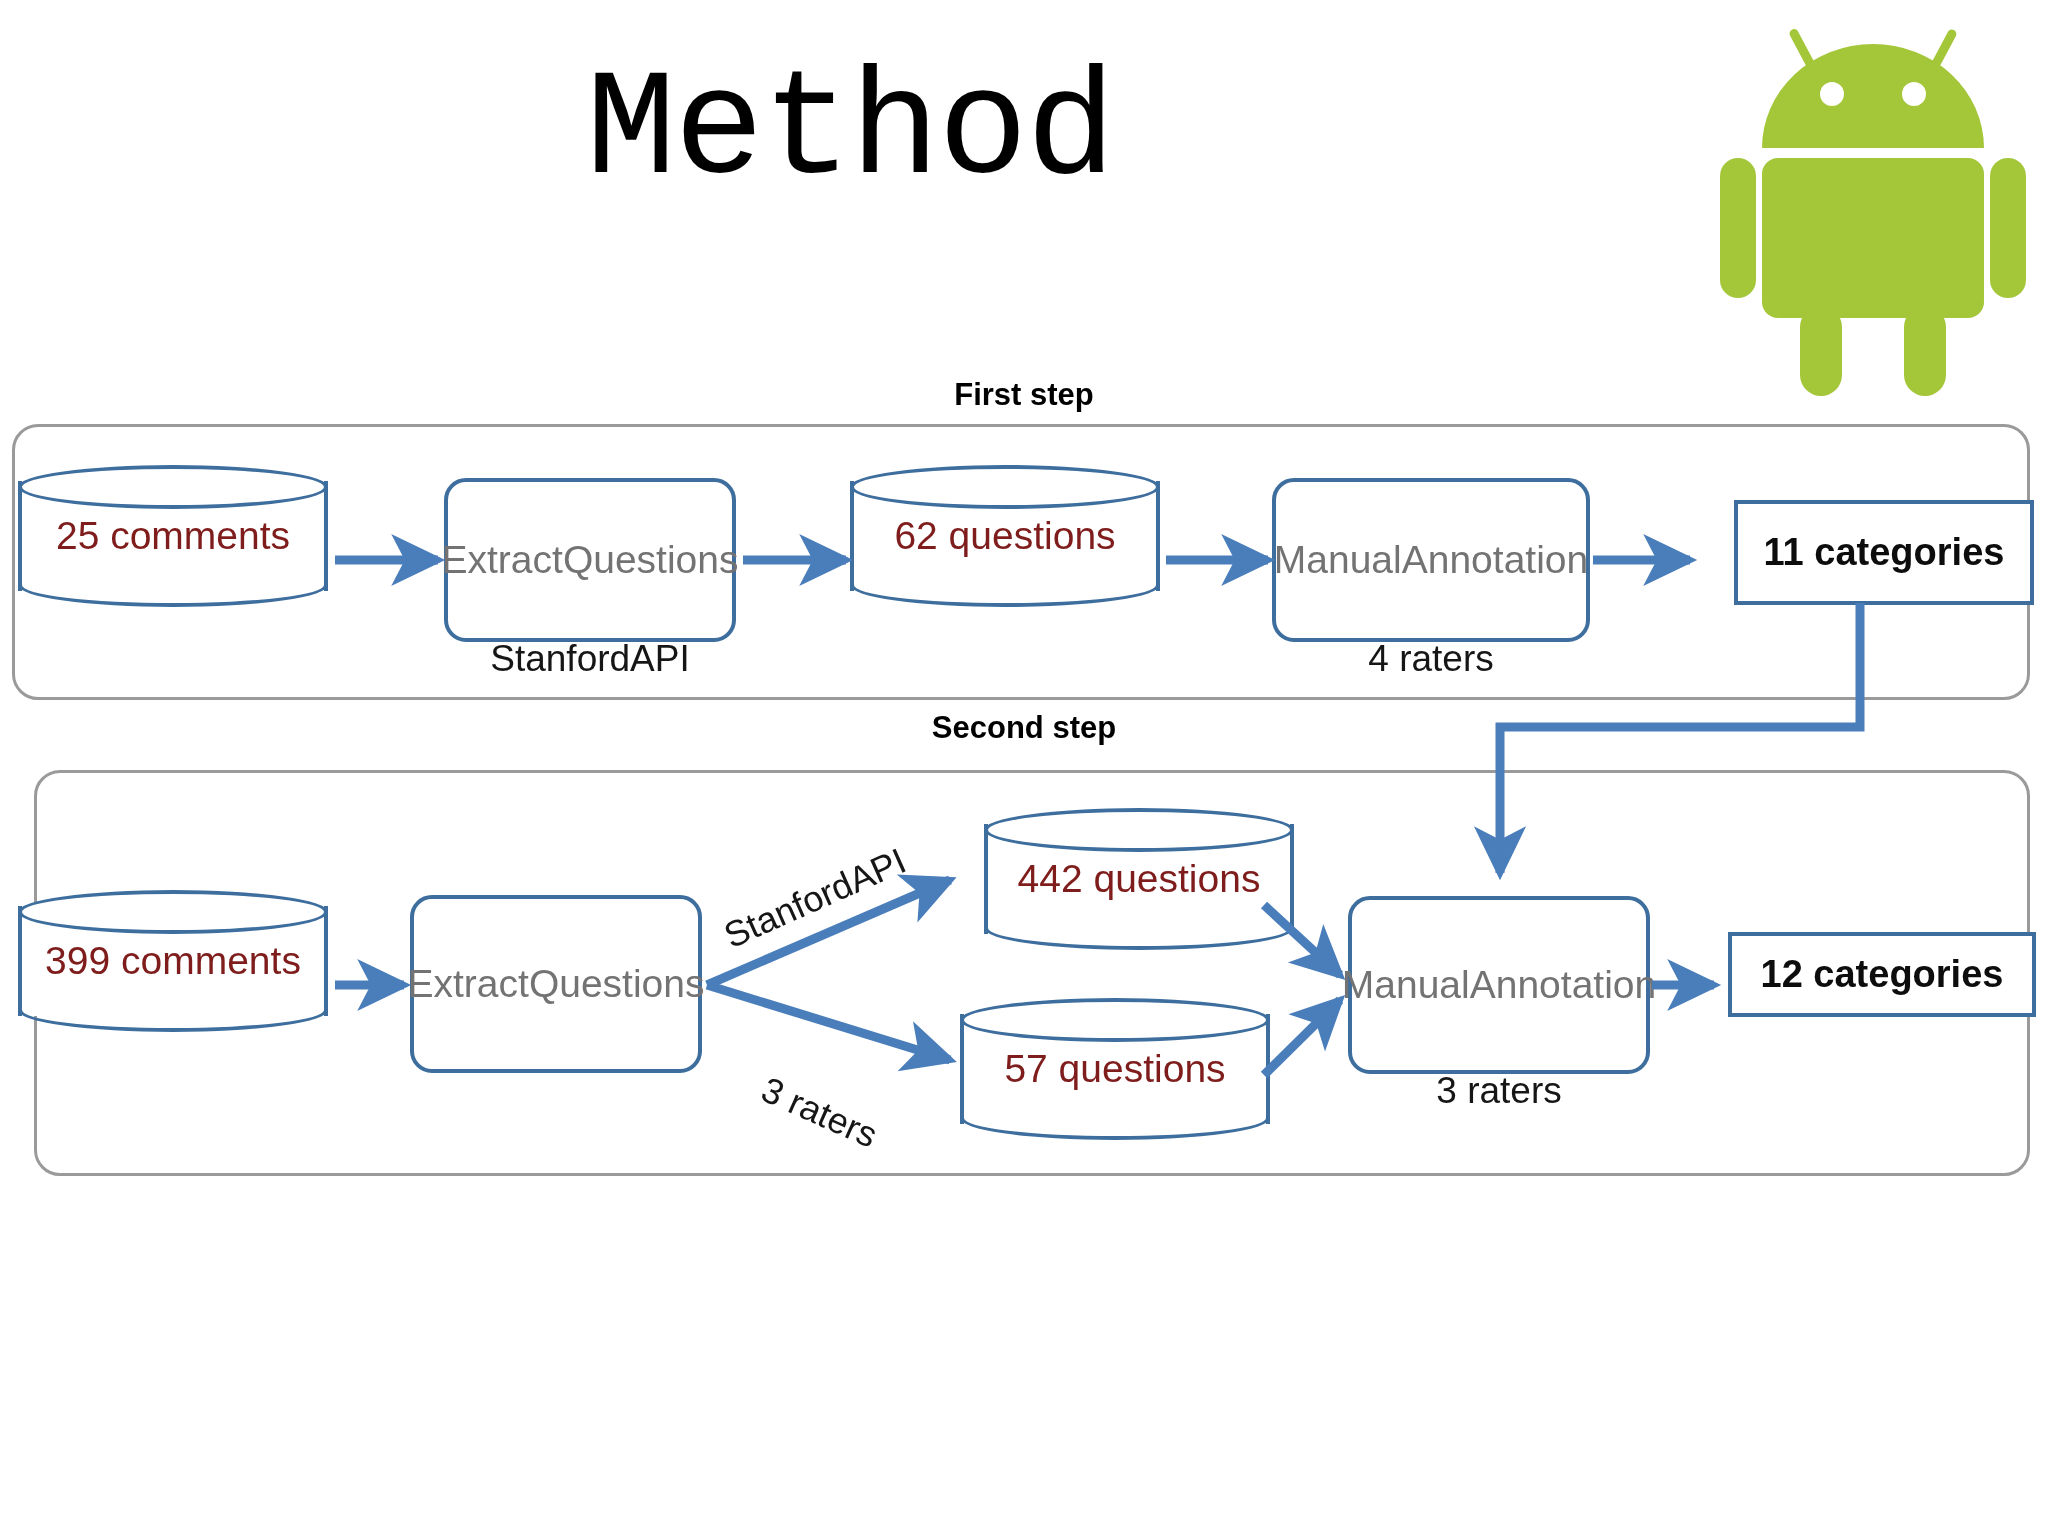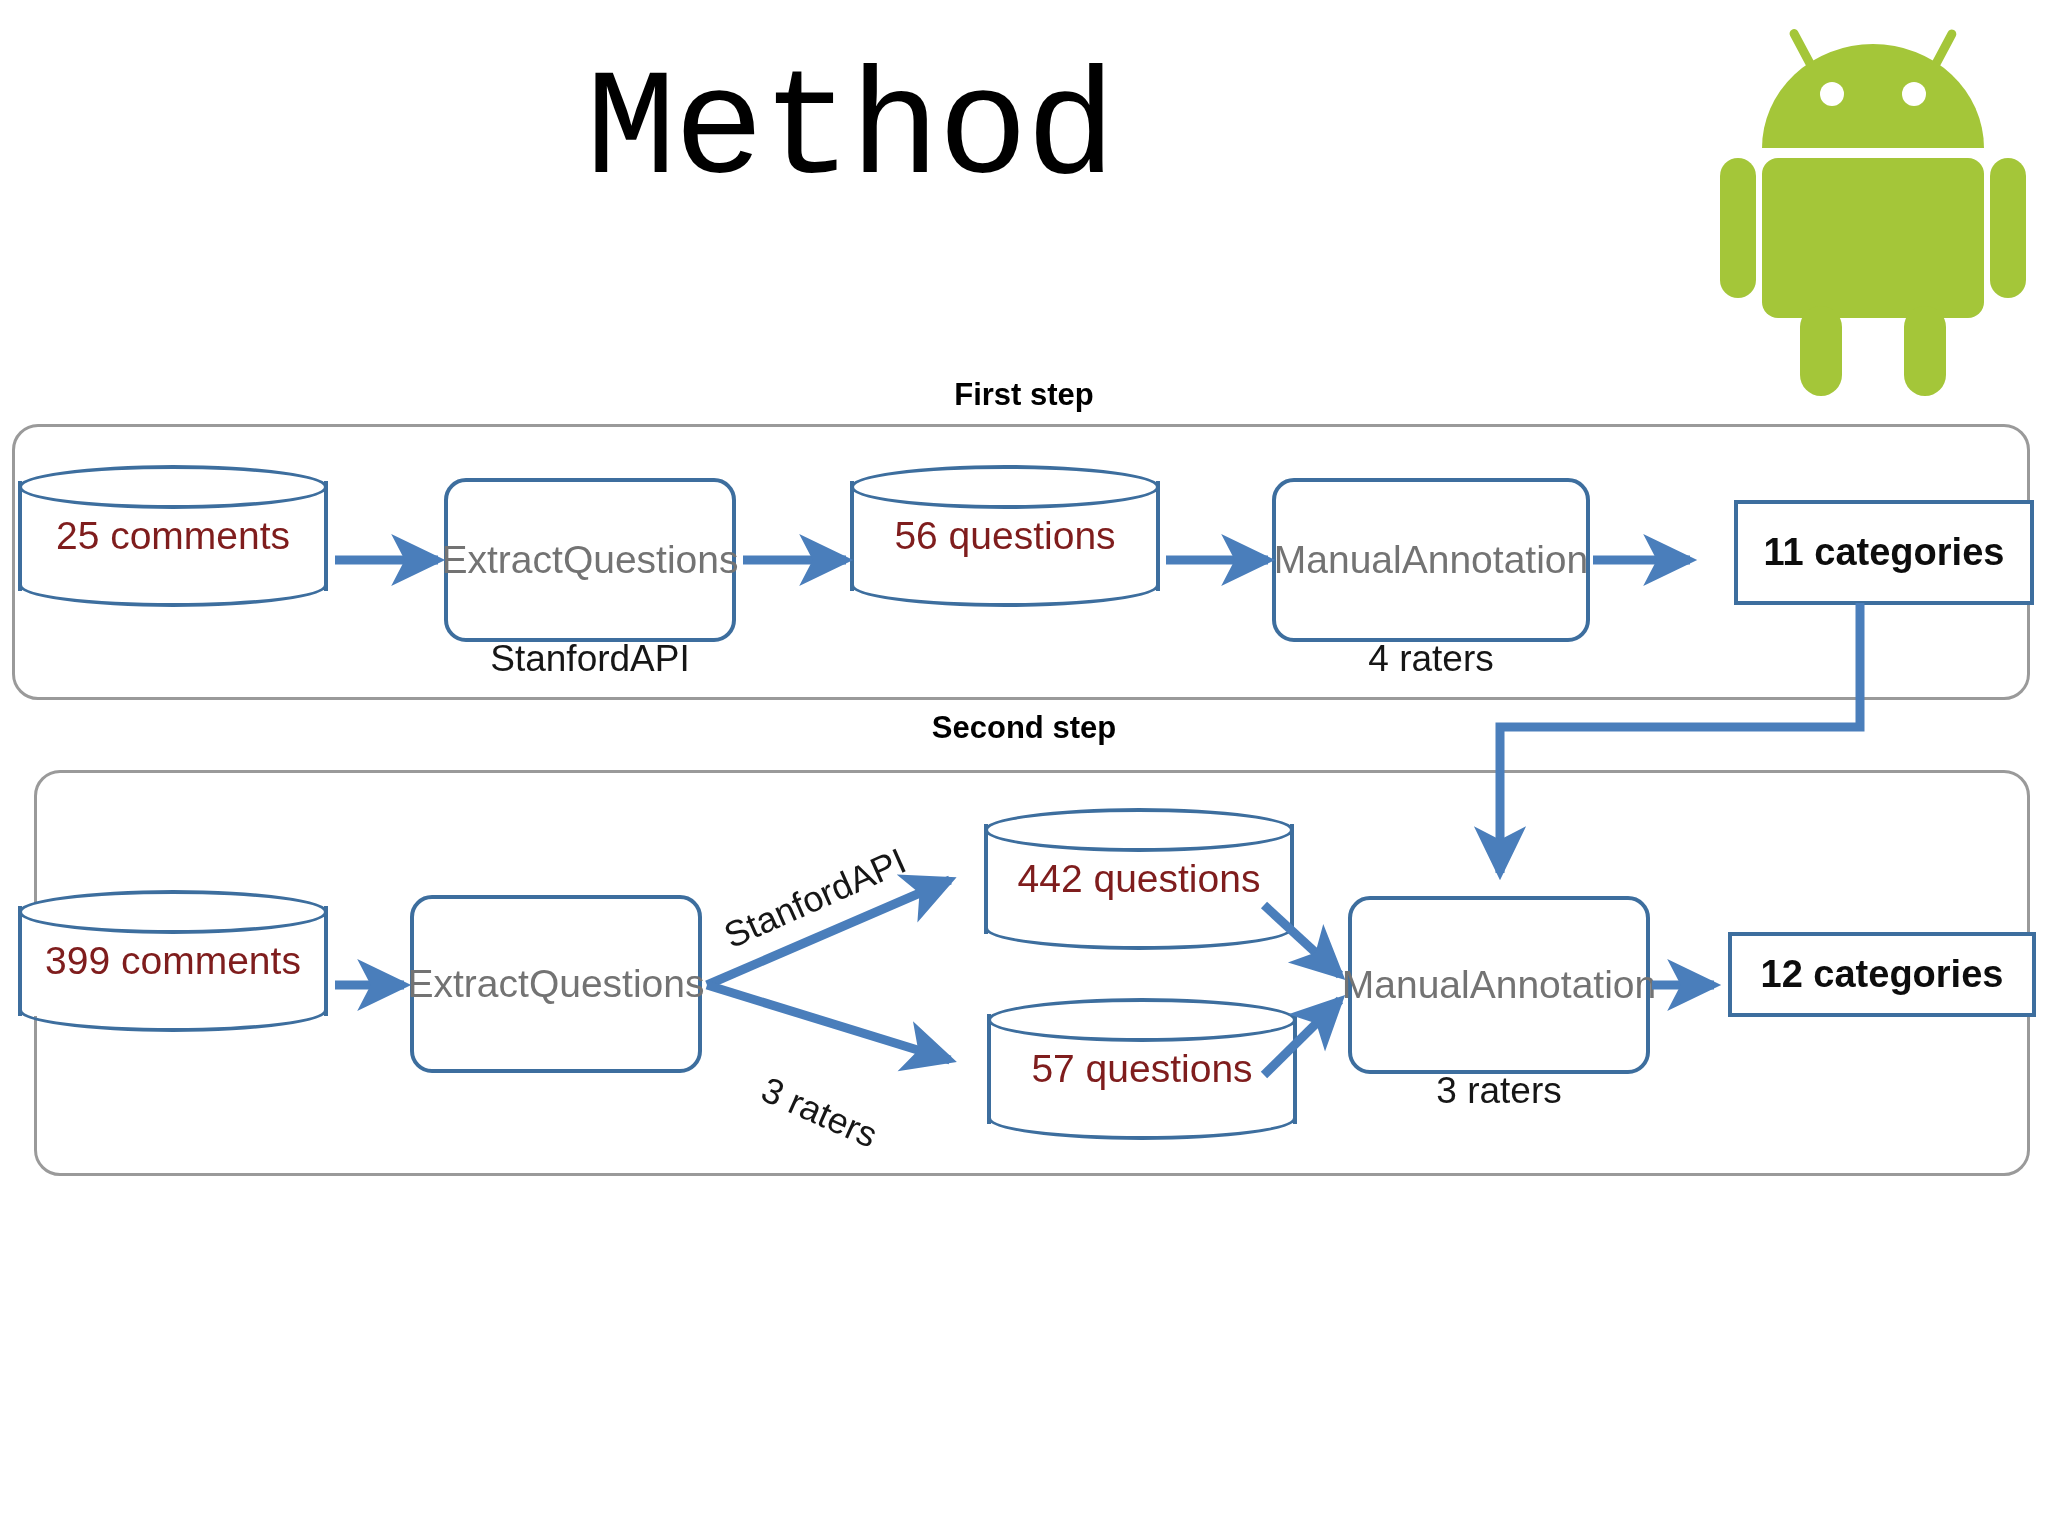--- a/index.html
+++ b/index.html
@@ -244,21 +244,21 @@
   <div class="proc-box" style="left:444px; top:478px; width:292px; height:164px;">
     <span>Extract</span>
     <span>Questions</span>
   </div>
   <div class="caption" style="left:444px; top:638px; width:292px;">StanfordAPI</div>
 
   <div class="cylinder" style="left:850px; top:465px; width:310px; height:142px;">
     <div class="cyl-body"></div>
     <div class="cyl-bottom"></div>
     <div class="cyl-top"></div>
-    <div class="cyl-label">56 questions</div>
+    <div class="cyl-label">62 questions</div>
   </div>
 
   <div class="proc-box" style="left:1272px; top:478px; width:318px; height:164px;">
     <span>Manual</span>
     <span>Annotation</span>
   </div>
   <div class="caption" style="left:1272px; top:638px; width:318px;">4 raters</div>
 
   <div class="result-box" style="left:1734px; top:500px; width:300px; height:105px;">11 categories</div>
 
@@ -278,21 +278,21 @@
 
   <div class="edge-label" style="left:755px; top:1065px; transform: rotate(24deg);">3 raters</div>
 
   <div class="cylinder" style="left:955px; top:808px; width:310px; height:142px;margin-left:29px;">
     <div class="cyl-body"></div>
     <div class="cyl-bottom"></div>
     <div class="cyl-top"></div>
     <div class="cyl-label">442 questions</div>
   </div>
 
-  <div class="cylinder" style="left:987px; top:998px; width:310px; height:142px;padding-left:44px;">
+  <div class="cylinder" style="left:960px; top:998px; width:310px; height:142px;padding-left:44px;">
     <div class="cyl-body"></div>
     <div class="cyl-bottom"></div>
     <div class="cyl-top"></div>
     <div class="cyl-label">57 questions</div>
   </div>
 
   <div class="proc-box" style="left:1348px; top:896px; width:302px; height:178px;">
     <span>Manual</span>
     <span>Annotation</span>
   </div>

